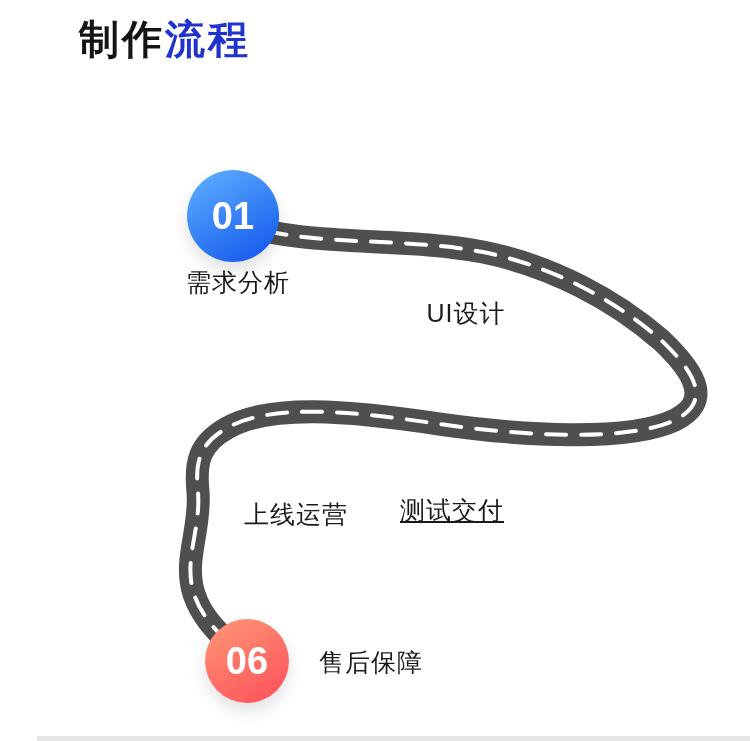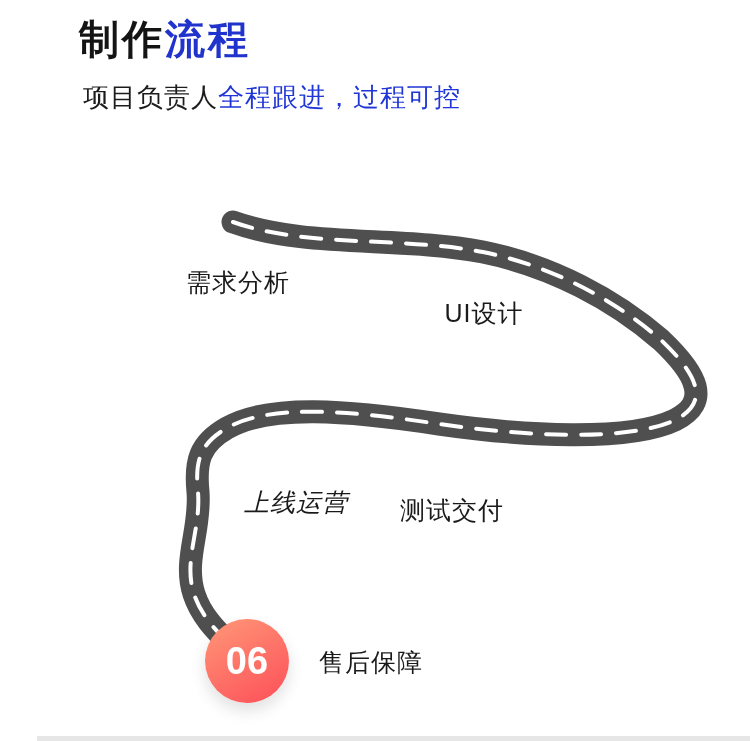--- a/index.html
+++ b/index.html
@@ -39,58 +39,60 @@
   .n4{left:370px;top:396px;width:90px;height:90px;background:linear-gradient(150deg,#8b71f7 8%,#5746e8 88%);}
   .n5{left:121px;top:445px;width:84px;height:84px;background:linear-gradient(150deg,#4fe892 8%,#1cbd6c 88%);}
   .n6{left:168px;top:619px;width:84px;height:84px;background:linear-gradient(150deg,#ff9275 8%,#fd575c 88%);}
 
   
   .lbl{
     position:absolute;font-size:25px;color:#1a1a1a;
     transform:translateX(-50%);white-space:nowrap;letter-spacing:1px;
   }
   .l1{left:201px;top:266px;text-align:center;}
-  .l2{left:447px;top:297px;}
+  .l2{left:429px;top:297px;}
   .l3{left:564px;top:386px;}
-  .l4{left:415px;top:494px;}
-  .l5{left:259px;top:486px;font-style:italic;}
+  .l4{left:415px;top:494px;text-decoration:underline;}
+  .l5{left:259px;top:498px;}
   .l6{left:334px;top:646px;}
 
   .page-edge{
     position:absolute;left:0;bottom:0;width:100%;height:5px;background:#e6e6e6;
   }
 </style>
 </head>
 <body>
 
 <div class="stage">
 
   <h1 class="title"><span>制作</span><span class="accent">流程</span></h1>
 
-  <p class="subtitle"><span>项目负责人</span><span class="accent">全程跟进，过程可控</span></p>
 
   <svg class="road-svg" width="750" height="741" viewBox="0 0 750 741">
     <path d="M196 222 C268 248 362 236 446 252
          C515 266 578 300 624 340
          C660 374 674 402 638 420
          C592 442 486 436 402 424
          C310 410 232 404 190 428
          C162 444 158 462 161 492
          C164 530 146 560 157 594
          C166 622 188 638 208 660" fill="none" stroke="#4f4f4f" stroke-width="23" stroke-linecap="round" stroke-linejoin="round"></path>
     <path d="M196 222 C268 248 362 236 446 252
          C515 266 578 300 624 340
          C660 374 674 402 638 420
          C592 442 486 436 402 424
          C310 410 232 404 190 428
          C162 444 158 462 161 492
          C164 530 146 560 157 594
          C166 622 188 638 208 660" fill="none" stroke="#ffffff" stroke-width="4" stroke-dasharray="20 15" stroke-linecap="round"></path>
   </svg>
 
+  <div class="node n1">
+    <span>01</span>
+  </div>
   <div class="node n6">
     <span>06</span>
   </div>
 
   <div class="lbl l1">需求分析</div>
   <div class="lbl l2">UI设计</div>
   <div class="lbl l4">测试交付</div>
   <div class="lbl l5">上线运营</div>
   <div class="lbl l6">售后保障</div>
 

